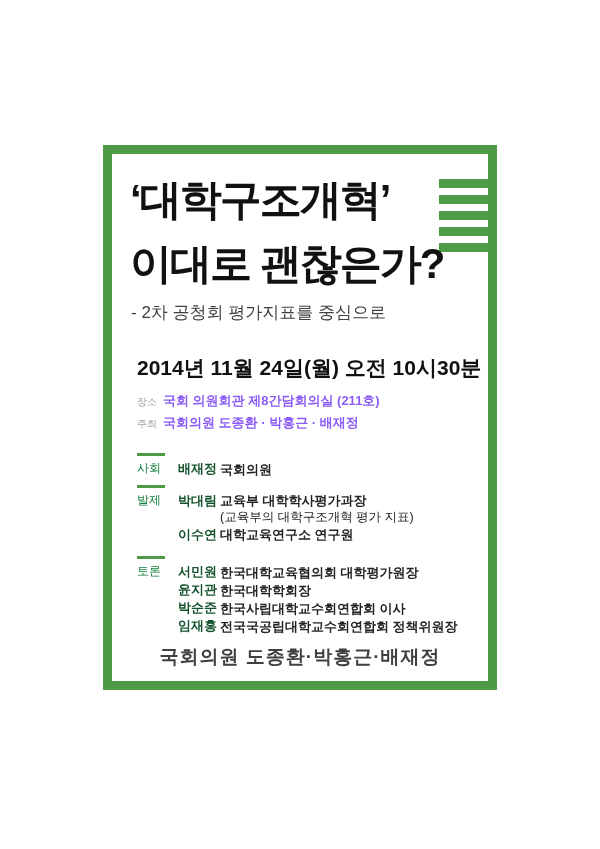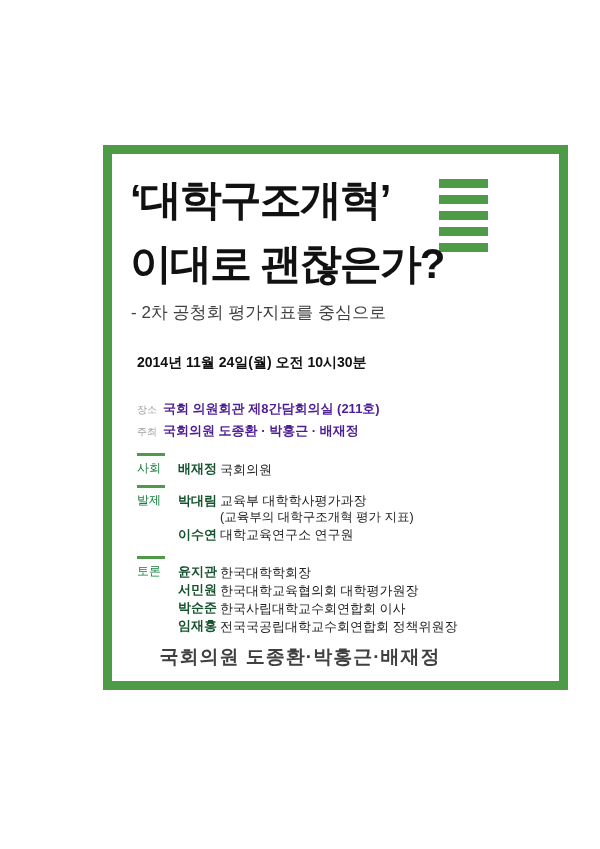--- a/index.html
+++ b/index.html
@@ -11,21 +11,21 @@
   }
   .page {
     position: relative;
     width: 600px; height: 849px;
     background: #ffffff;
     overflow: hidden;
   }
   .frame {
     position: absolute;
     left: 103px; top: 145px;
-    width: 465px; height: 545px;
+    width: 394px; height: 545px;
     border: 9px solid var(--accent, #4d9b47);
     background: #ffffff;
     padding-left: 33px;
   }
   .inner { position: absolute; left: 0; top: 0; width: 376px; height: 527px; }
 
   
   .stripes {
     position: absolute;
     right: 0; top: 25px;
@@ -51,39 +51,38 @@
     position: absolute;
     left: 19px; top: 147px;
     font-size: 17px;
     color: #404040;
     letter-spacing: 0px;
     white-space: nowrap;
   }
   .datetime {
     position: absolute;
     left: 25px; top: 200px;
-    font-size: 14px;
+    font-size: 21px;
     font-weight: 600;
     color: #111111;
     white-space: nowrap;
   }
   .info-rows { position: absolute; left: 25px; top: 238px; }
   .info-row { display: flex; align-items: baseline; height: 22px; }
   .info-label {
     width: 26px;
     font-size: 10px;
     color: #a0a0a0;
     flex: none;
   }
   .info-value {
     font-size: 13px;
     font-weight: bold;
-    color: #4c1d95;
-    white-space: nowrap;
-    margin-top: 8px;
+    color: #8b5cf6;
+    white-space: nowrap;
   }
 
   .section { position: absolute; left: 25px; width: 345px; }
   .sec-soc  { top: 299px; }
   .sec-pres { top: 331px; }
   .sec-disc { top: 402px; }
   .sec-line {
     width: 28px; height: 3px;
     background: var(--accent, #4d9b47);
     margin-bottom: 4px;
@@ -96,21 +95,21 @@
   }
   .entries { margin-left: 41px; }
   .entry { display: flex; }
   .entry-name {
     width: 42px; flex: none;
     font-size: 13px; font-weight: bold; color: #14532d;
     line-height: 17px;
   }
   .entry-right { line-height: 17px; }
   .entry-role {
-    font-size: 13px; font-weight: normal; color: #222222;
+    font-size: 13px; font-weight: bold; color: #222222;
     white-space: nowrap;
   }
   .entry-note {
     font-size: 12.5px; font-weight: normal; color: #222222;
     white-space: nowrap;
   }
 
   .footer {
     position: absolute;
     left: 0; top: 490px;
@@ -194,29 +193,29 @@
           </div>
         </div>
       </div>
 
       <div class="section sec-disc">
         <div class="sec-line"></div>
         <div class="sec-body">
           <span class="sec-label">토론</span>
           <div class="entries">
             <div class="entry">
+              <span class="entry-name">서민원</span>
+              <span class="entry-right">
+                <span class="entry-role">한국대학교육협의회 대학평가원장</span>
+              </span>
+            </div>
+            <div class="entry">
               <span class="entry-name">윤지관</span>
               <span class="entry-right">
                 <span class="entry-role">한국대학학회장</span>
-              </span>
-            </div>
-            <div class="entry">
-              <span class="entry-name">서민원</span>
-              <span class="entry-right">
-                <span class="entry-role">한국대학교육협의회 대학평가원장</span>
               </span>
             </div>
             <div class="entry">
               <span class="entry-name">박순준</span>
               <span class="entry-right">
                 <span class="entry-role">한국사립대학교수회연합회 이사</span>
               </span>
             </div>
             <div class="entry">
               <span class="entry-name">임재홍</span>

